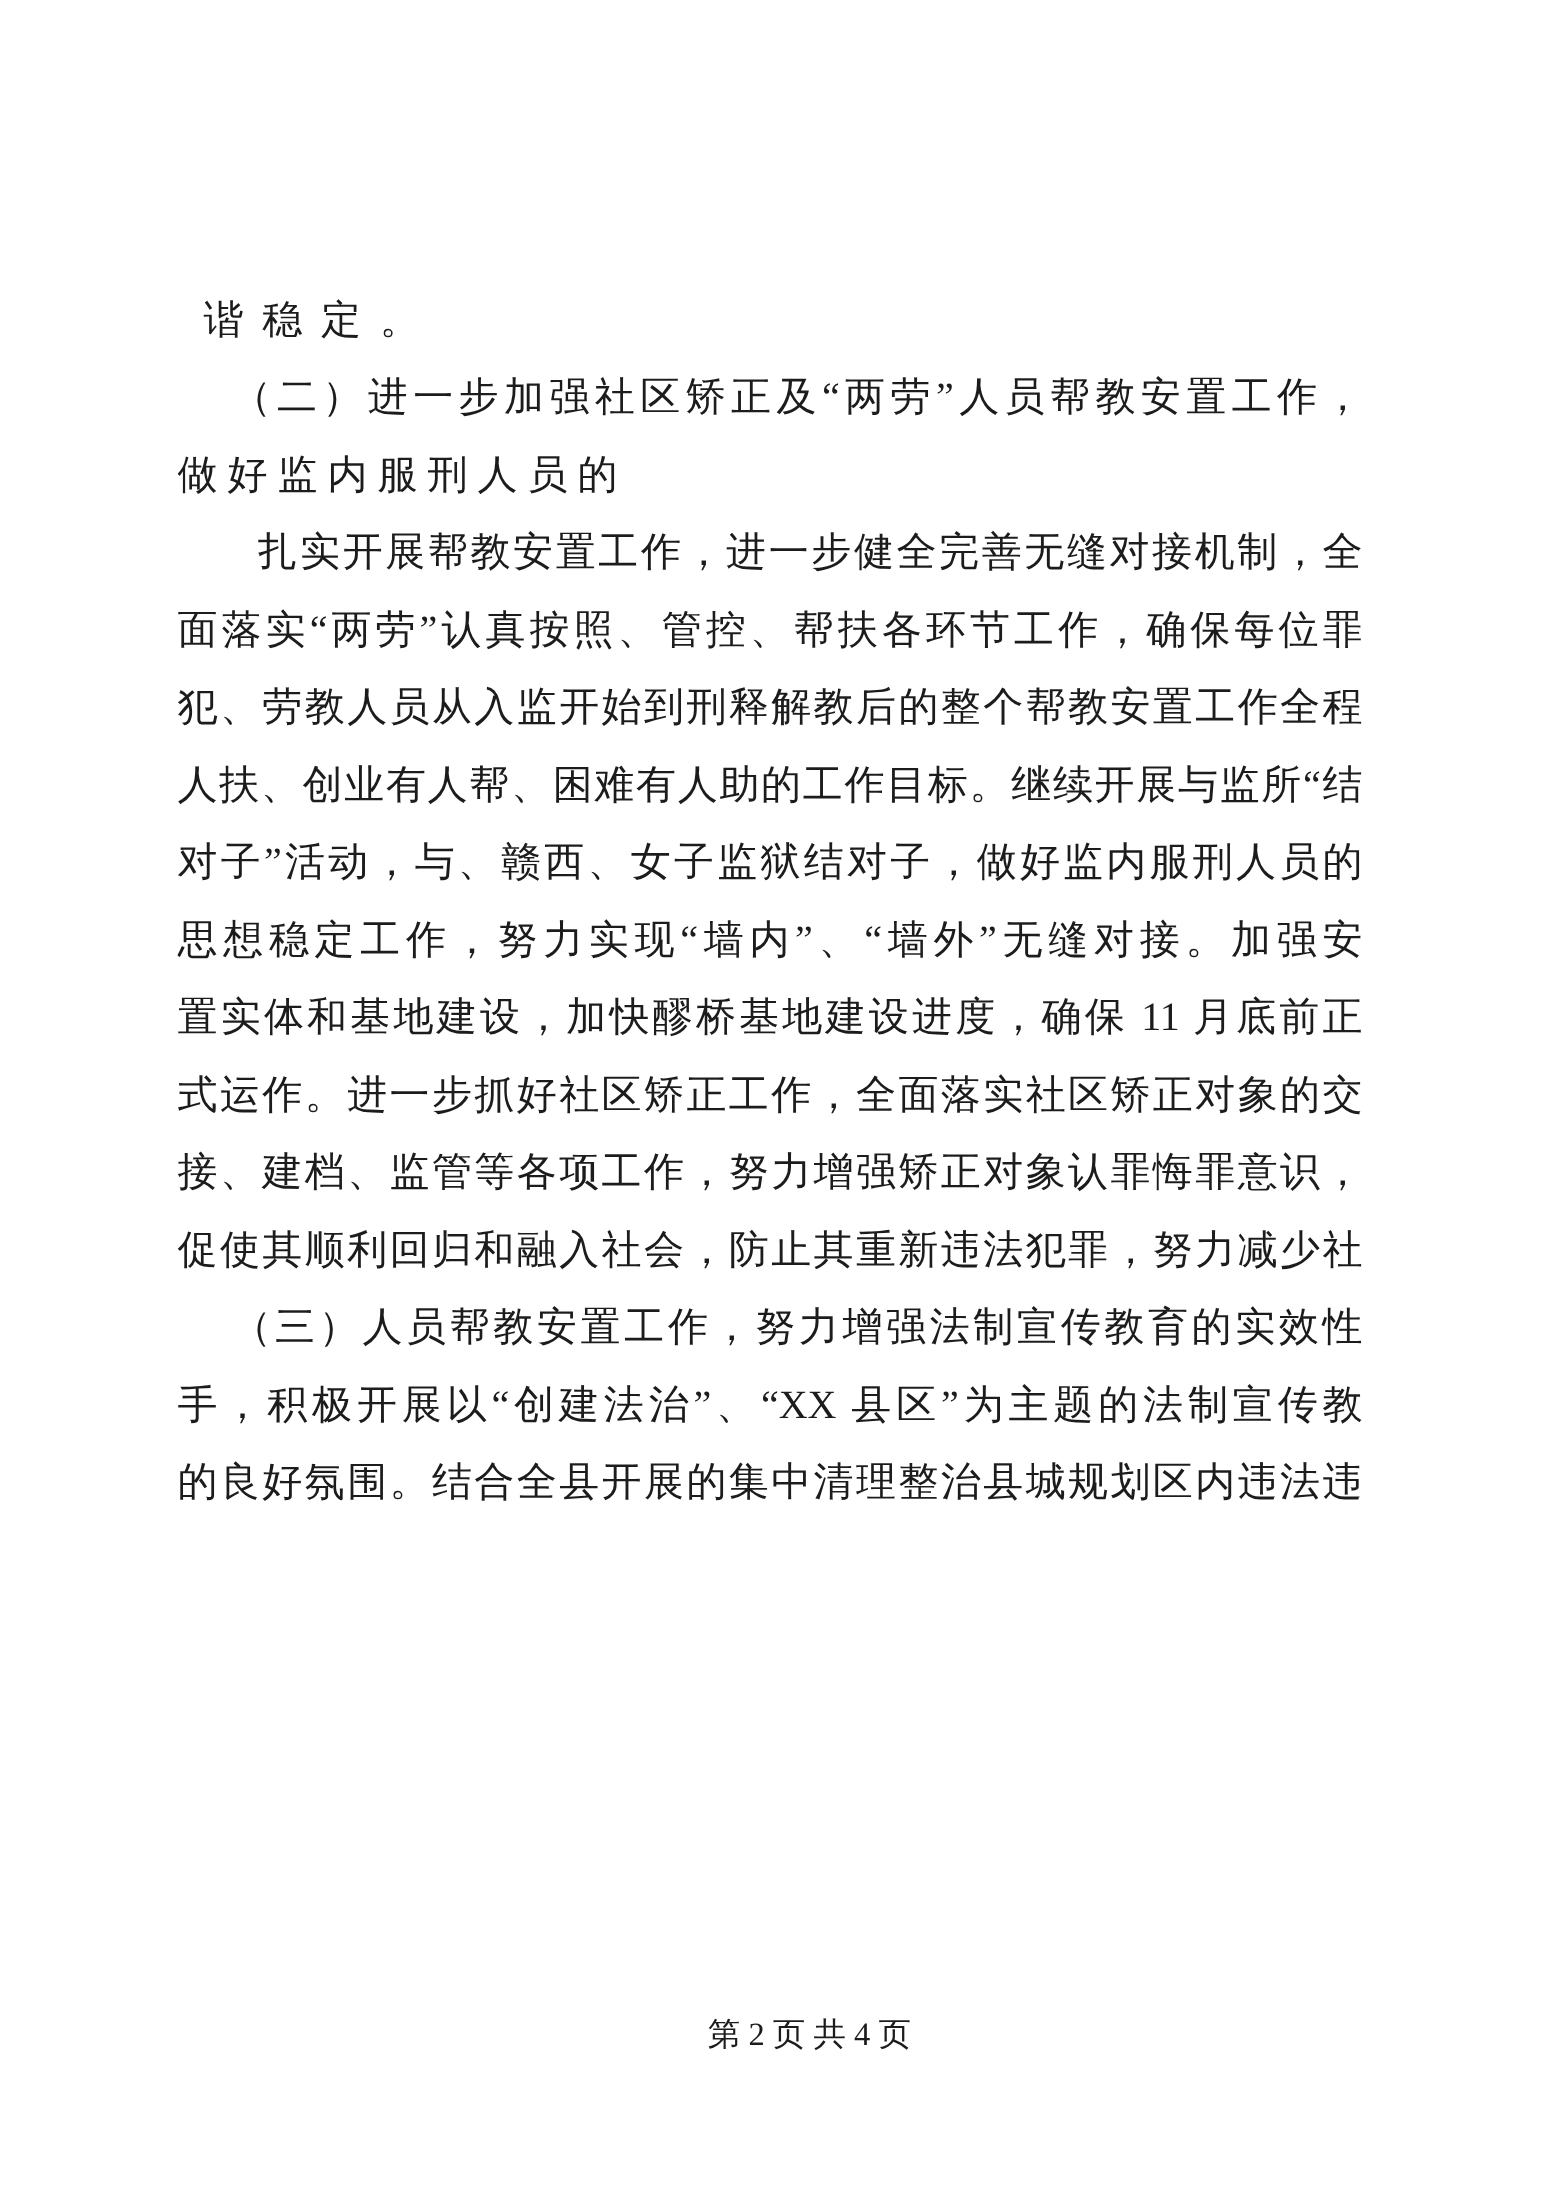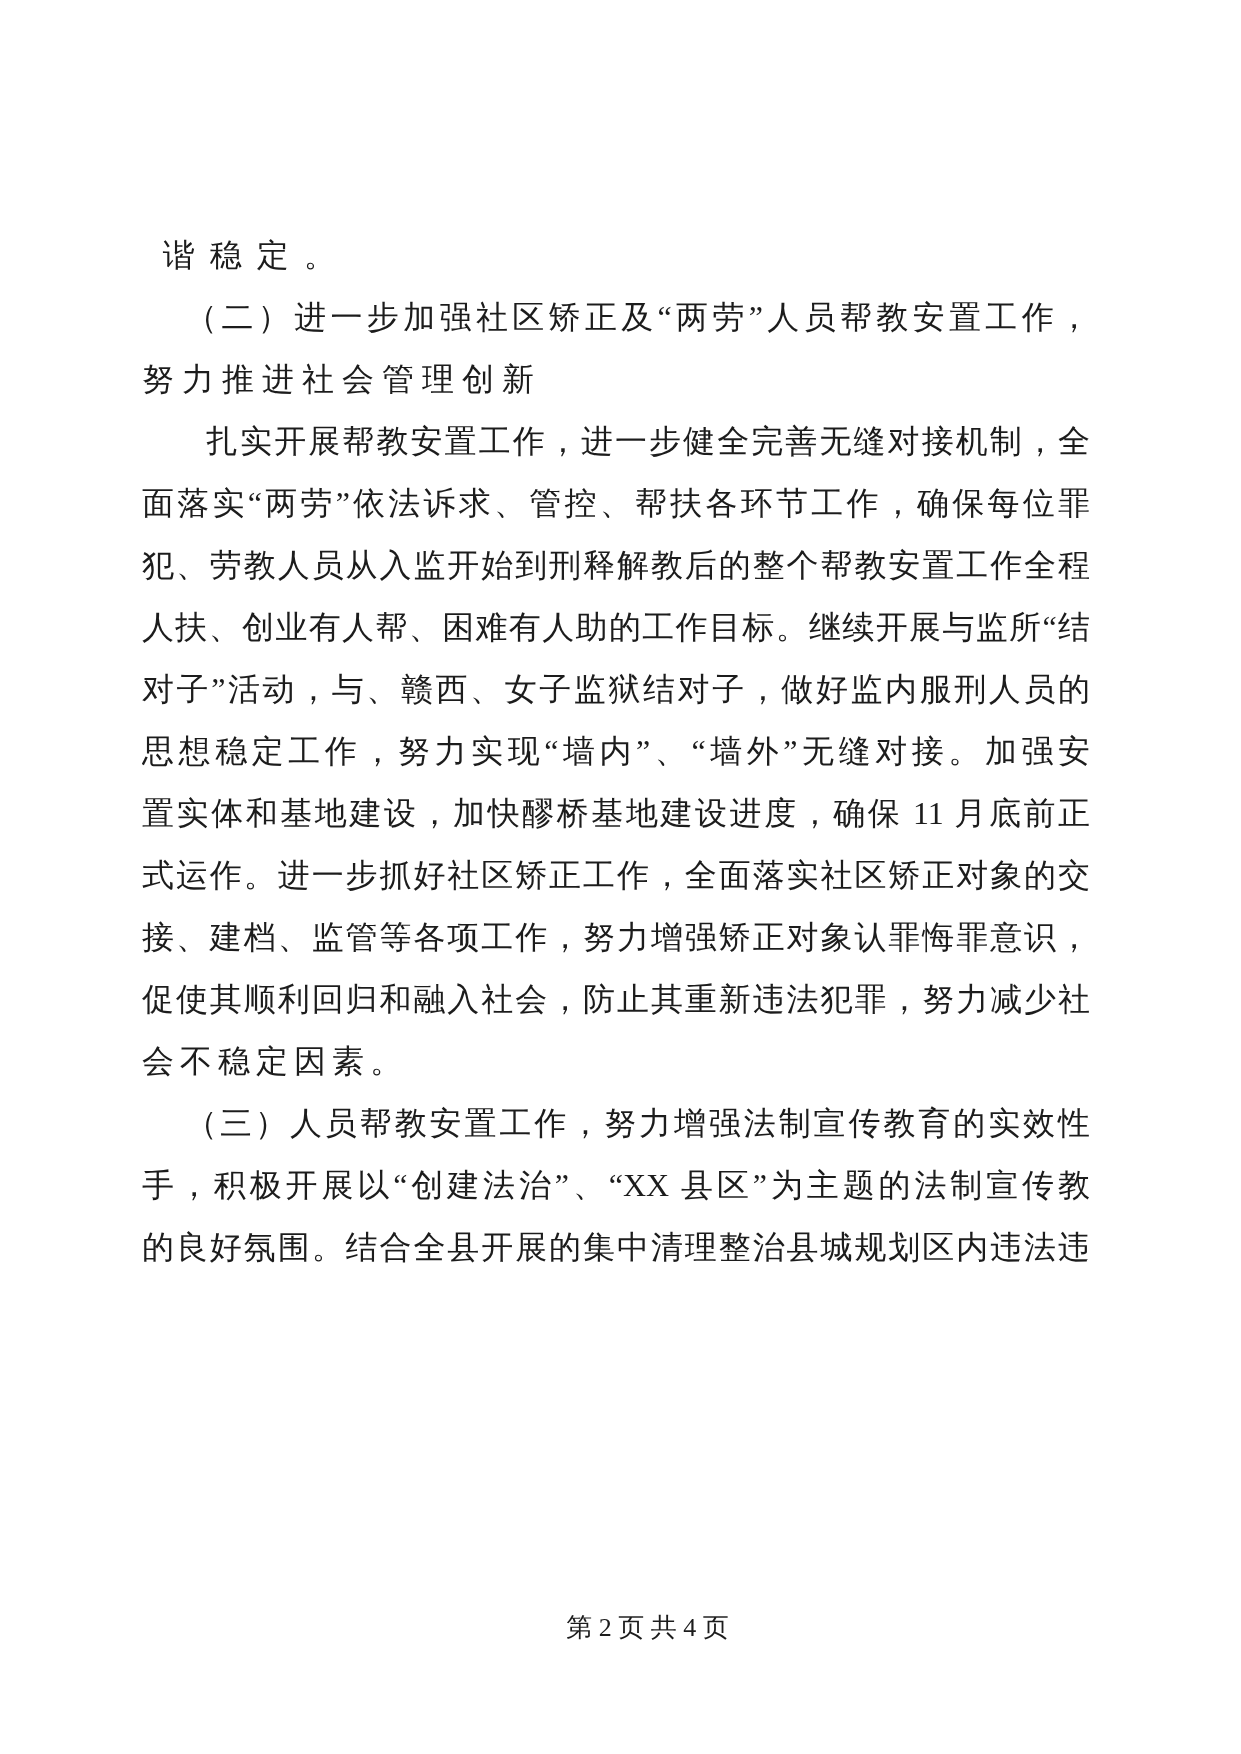--- a/index.html
+++ b/index.html
@@ -47,30 +47,29 @@
   }
 </style>
 </head>
 <body>
 
 <div class="page" style="background: rgb(255, 255, 255); color: rgb(28, 28, 28);">
   <div class="doc-body">
 
   <div class="line" style="padding-left: 20.8px; letter-spacing: 15px;">谐稳定。</div>
       <div class="line fill" style="padding-left: 43.2px;">（二）进一步加强社区矫正及“两劳”人员帮教安置工作，</div>
-      <div class="line" style="letter-spacing: 8px;">努力推进社会管理创新</div>
+      <div class="line" style="letter-spacing: 8px;">做好监内服刑人员的</div>
       <div class="line fill" style="padding-left: 64px;">扎实开展帮教安置工作，进一步健全完善无缝对接机制，全</div>
-      <div class="line fill">面落实“两劳”依法诉求、管控、帮扶各环节工作，确保每位罪</div>
+      <div class="line fill">面落实“两劳”认真按照、管控、帮扶各环节工作，确保每位罪</div>
       <div class="line fill">犯、劳教人员从入监开始到刑释解教后的整个帮教安置工作全程</div>
       <div class="line fill">人扶、创业有人帮、困难有人助的工作目标。继续开展与监所“结</div>
       <div class="line fill">对子”活动，与、赣西、女子监狱结对子，做好监内服刑人员的</div>
       <div class="line fill">思想稳定工作，努力实现“墙内”、“墙外”无缝对接。加强安</div>
       <div class="line fill">置实体和基地建设，加快醪桥基地建设进度，确保 11 月底前正</div>
       <div class="line fill">式运作。进一步抓好社区矫正工作，全面落实社区矫正对象的交</div>
       <div class="line fill">接、建档、监管等各项工作，努力增强矫正对象认罪悔罪意识，</div>
       <div class="line fill">促使其顺利回归和融入社会，防止其重新违法犯罪，努力减少社</div>
-      <div class="line" style="letter-spacing: 6px;">会不稳定因素。</div>
       <div class="line fill" style="padding-left: 43.2px;">（三）人员帮教安置工作，努力增强法制宣传教育的实效性</div>
       <div class="line fill">手，积极开展以“创建法治”、“XX 县区”为主题的法制宣传教</div>
       <div class="line fill">的良好氛围。结合全县开展的集中清理整治县城规划区内违法违</div>
     </div>
   <div class="page-footer">第 2 页 共 4 页</div>
 </div>
 
 </body></html>

